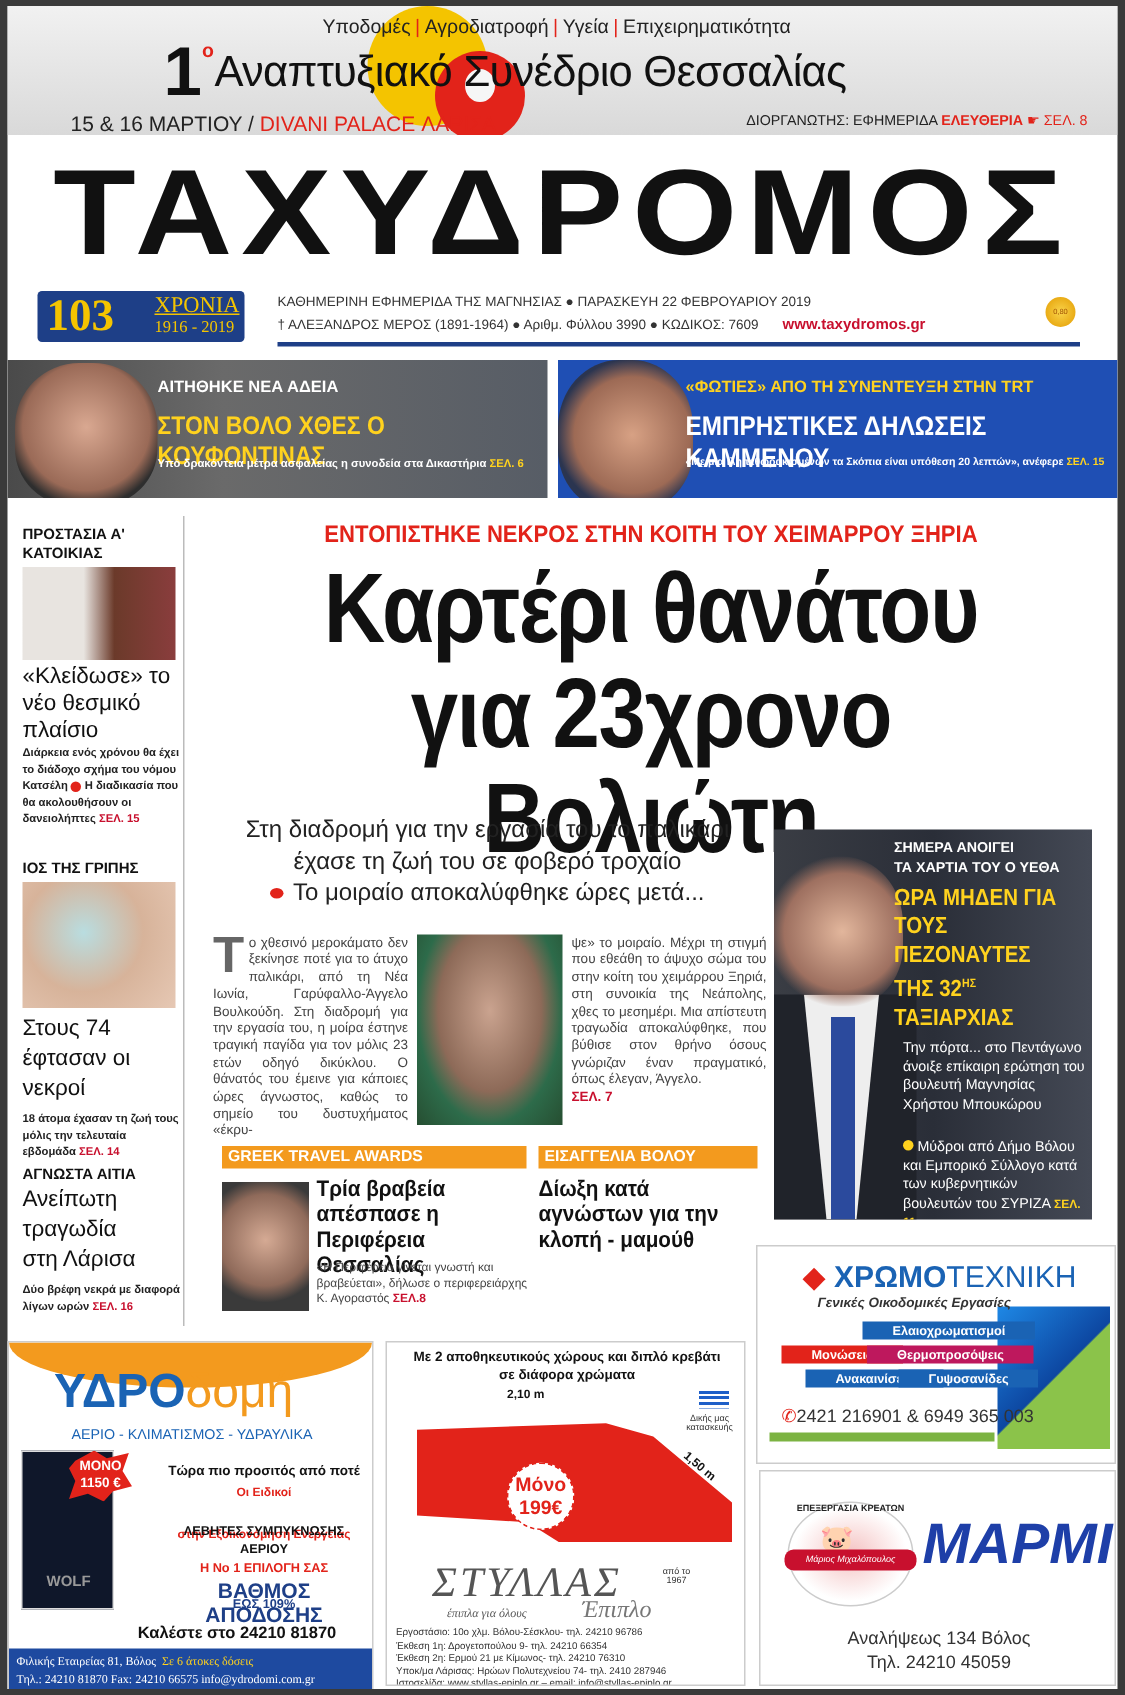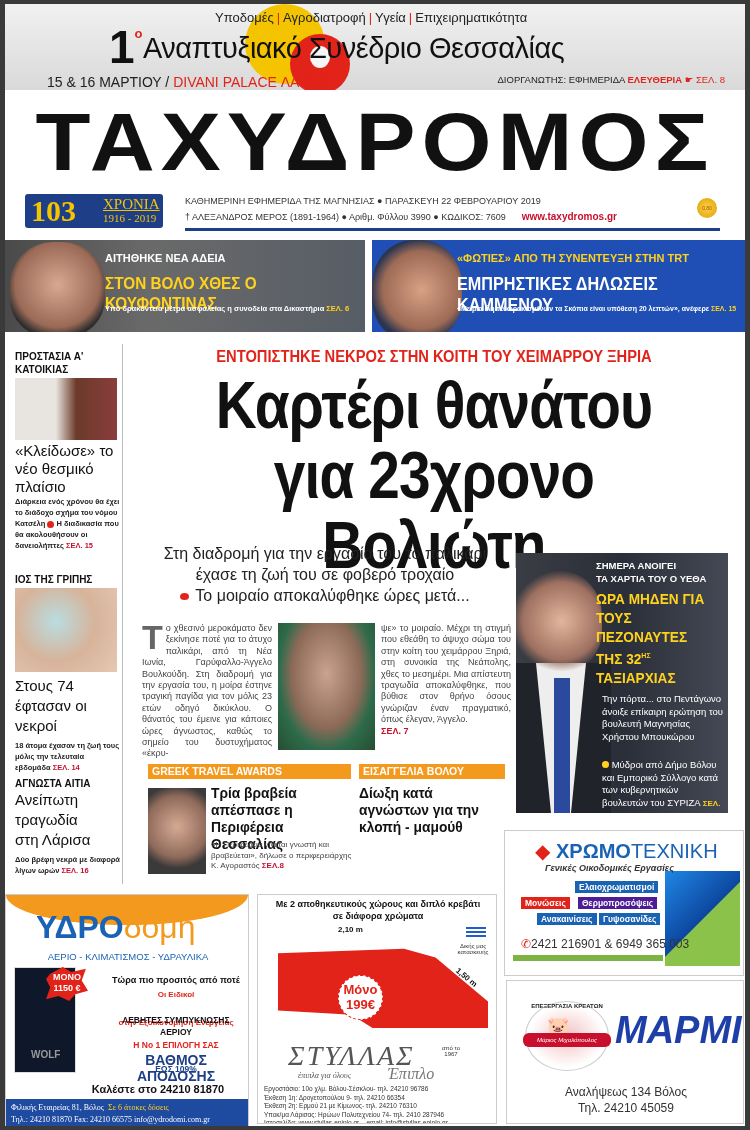--- a/index.html
+++ b/index.html
@@ -86,21 +86,21 @@
 .splash{position:absolute;left:40px;top:72px;width:42px;height:34px;background:#e2231a;clip-path:polygon(10% 20%,40% 0,60% 15%,95% 5%,85% 40%,100% 70%,70% 80%,55% 100%,30% 85%,0 95%,10% 60%,0 35%);color:#fff;font-size:9px;text-align:center;padding-top:5px;font-weight:bold;line-height:11px}
 .ydro-foot{position:absolute;left:0;top:204px;width:242px;height:30px;background:#1e4aa0;color:#fff;font-size:8px;padding:3px 5px;line-height:12px;font-family:"Liberation Serif",serif}
 .ydro-foot b{color:#ffd21e;font-weight:normal}
 .sofa{position:absolute;left:20px;top:45px;width:210px;height:88px;background:#e2231a;clip-path:polygon(0 15%,60% 10%,75% 20%,100% 70%,100% 100%,45% 100%,35% 85%,0 80%)}
 .price{position:absolute;left:80px;top:80px;width:45px;height:45px;border-radius:50%;background:#fff;border:1px dashed #e2231a;color:#e2231a;font-weight:bold;font-size:13px;text-align:center;line-height:15px;padding-top:6px}
 .styl-logo{position:absolute;left:30px;top:145px;font-size:28px;font-family:"Liberation Serif",serif;font-style:italic;color:#555;letter-spacing:2px}
 .styl-foot{position:absolute;left:6px;top:190px;font-size:6.5px;color:#333;line-height:8.5px}
 .xr-logo{position:absolute;left:30px;top:8px;font-size:20px;font-weight:bold;color:#1a63b4}
 .xr-logo span{font-weight:normal}
 .xr-sub{position:absolute;left:40px;top:32px;font-size:9px;font-style:italic;font-weight:bold;color:#333}
-.xr-box{position:absolute;font-size:8.5px;font-weight:bold;color:#fff;padding:1px 4px}
+.xr-box{position:absolute;font-size:8.5px;font-weight:bold;color:#fff;padding:1px 20px}
 .xr-phone{position:absolute;left:16px;top:106px;font-size:12px;color:#333}
 .xr-green{position:absolute;left:8px;top:124px;width:150px;height:6px;background:#7cb342}
 .xr-cube{position:absolute;left:160px;top:40px;width:75px;height:95px;background:linear-gradient(135deg,#1e88e5,#0d47a1 50%,#8bc34a 51%)}
 .mar-logo{position:absolute;left:108px;top:28px;font-size:38px;font-weight:bold;font-style:italic;color:#1e3fa8}
 .mar-badge{position:absolute;left:18px;top:20px;width:84px;height:70px;border-radius:50%;border:1px solid #ccc;background:radial-gradient(#f4c2c2,#fff 65%)}
 .mar-ribbon{position:absolute;left:16px;top:52px;width:88px;height:14px;background:#c8102e;border-radius:6px;color:#fff;font-size:6px;text-align:center;line-height:14px;font-style:italic}
 .mar-addr{position:absolute;left:0;width:238px;text-align:center;font-size:12px;color:#333}
 </style>
 </head>
 <body>
@@ -187,21 +187,21 @@
 
   <div class="label" style="left:354px;top:760px;width:146px">ΕΙΣΑΓΓΕΛΙΑ ΒΟΛΟΥ</div>
   <div class="sm-title" style="left:354px;top:780px;width:150px">Δίωξη κατά αγνώστων για την κλοπή - μαμούθ</div>
 
   <div class="ad" style="left:499px;top:826px;width:240px;height:146px">
     <div class="xr-cube"></div>
     <div class="xr-logo"><span style="color:#e2231a">◆</span> <b>ΧΡΩΜΟ</b><span>ΤΕΧΝΙΚΗ</span></div>
     <div class="xr-sub">Γενικές Οικοδομικές Εργασίες</div>
     <div class="xr-box" style="left:70px;top:50px;background:#1a63b4">Ελαιοχρωματισμοί</div>
     <div class="xr-box" style="left:16px;top:66px;background:#e2231a">Μονώσεις</div>
-    <div class="xr-box" style="left:73px;top:66px;background:#4c1d95">Θερμοπροσόψεις</div>
+    <div class="xr-box" style="left:73px;top:66px;background:#be185d">Θερμοπροσόψεις</div>
     <div class="xr-box" style="left:32px;top:82px;background:#1a63b4">Ανακαινίσεις</div>
     <div class="xr-box" style="left:94px;top:82px;background:#1a63b4">Γυψοσανίδες</div>
     <div class="xr-phone"><span style="color:#e2231a">✆</span><span>2421 216901 &amp; 6949 365 003</span></div>
     <div class="xr-green"></div>
   </div>
 
   <div class="ad" style="left:0;top:890px;width:244px;height:236px">
     <div class="ydro-top"></div>
     <div class="ydro-logo"><b>ΥΔΡΟ</b><span>δομή</span></div>
     <div class="c" style="left:0;width:244px;top:56px;font-size:9.5px;color:#1a63b4;font-weight:normal">ΑΕΡΙΟ - ΚΛΙΜΑΤΙΣΜΟΣ - ΥΔΡΑΥΛΙΚΑ</div>

